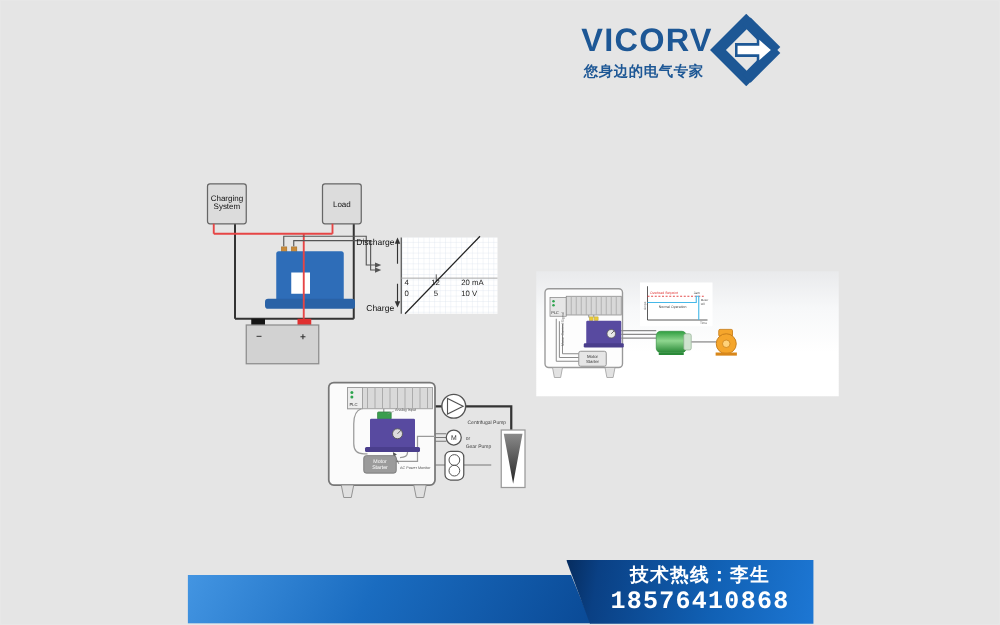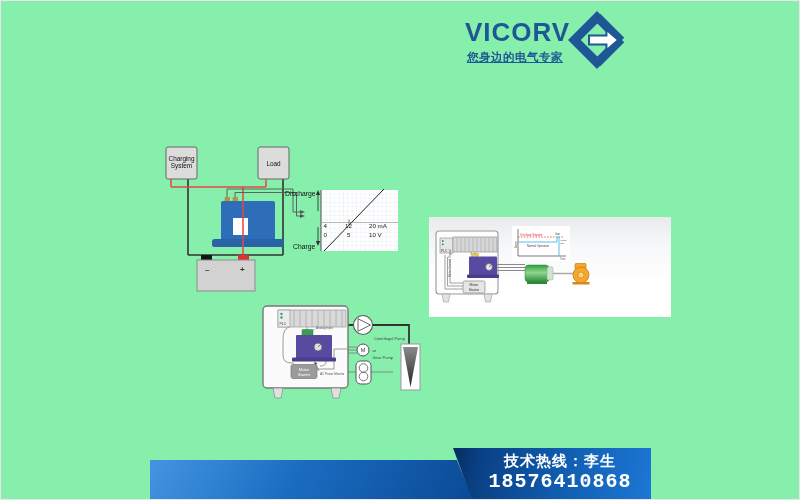--- a/index.html
+++ b/index.html
@@ -1,23 +1,23 @@
 <!DOCTYPE html>
 <html><head>
 <meta charset="utf-8">
 <style>
   html,body{margin:0;padding:0;background:#fff;}
-  #canvas{position:relative;width:800px;height:500px;background:#86efac;
+  #canvas{position:relative;width:800px;height:500px;background:#e5e5e5;
           box-sizing:border-box;border:1px solid #e7e7e7;overflow:hidden;
           font-family:"Liberation Sans",sans-serif;}
   svg{font-family:"Liberation Sans",sans-serif;}
   .abs{position:absolute;}
   
   .logo-brand{left:464px;top:16px;font-size:26px;font-weight:800;color:#1d5795;letter-spacing:1px;}
-  .logo-tagline{left:466px;top:49px;font-size:11.5px;font-weight:700;color:#1d5795;letter-spacing:0.5px;text-decoration:underline;}
+  .logo-tagline{left:466px;top:49px;font-size:11.5px;font-weight:700;color:#1d5795;letter-spacing:0.5px;}
   .logo-mark{left:567px;top:10px;width:58px;height:58px;}
   
   .panel-backdrop{left:428px;top:216px;width:242px;height:100px;
       background:linear-gradient(to bottom,#e9eaec 0%,#f7f8f9 30%,#ffffff 65%);}
   
   .banner-left{left:149px;top:459px;width:323px;height:39px;
       clip-path:polygon(0 0,95% 0,100% 100%,0 100%);
       background:linear-gradient(118deg,#4395e2 0%,#1a6cc0 45%,#0a4a96 100%);
       color:#fff;font-size:26px;font-weight:800;letter-spacing:2px;
       line-height:39px;text-align:center;white-space:pre;}

